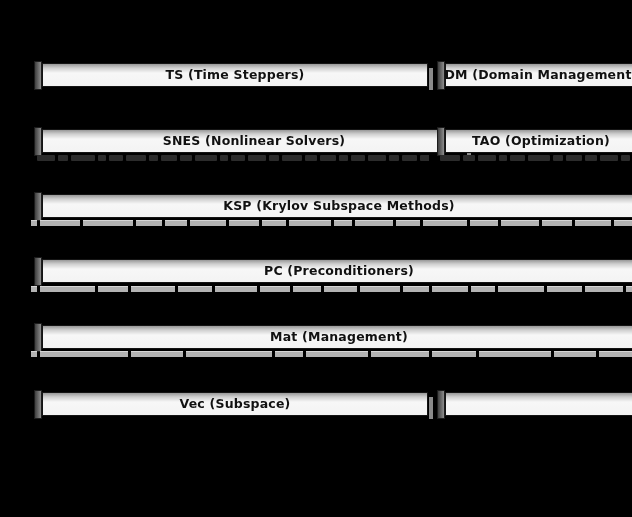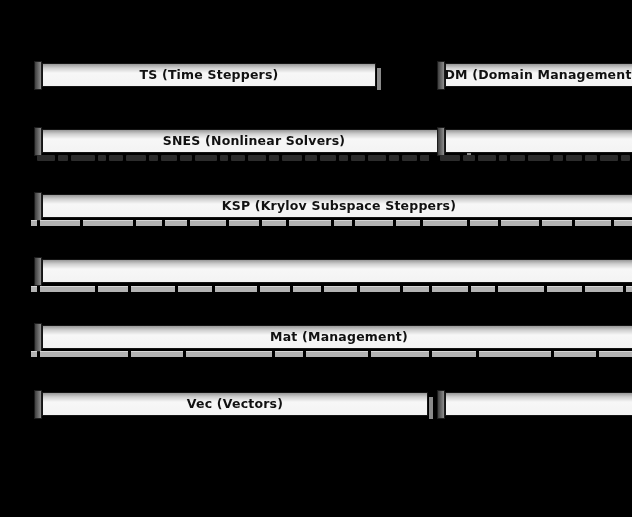--- a/index.html
+++ b/index.html
@@ -33,37 +33,38 @@
   .strip .seg{flex:0 0 auto;height:100%;}
   .strip.light .seg{background:#b3b3b3;box-shadow:inset 0 1px 0 #d6d6d6;}
   .strip.dark .seg{background:#2b2b2b;border-radius:1px;}
   .strip .lead{background:#3a3a3a;}
 </style>
 </head>
 <body>
 
 <div class="canvas">
 
-  <div class="bar" style="top:63px;left:42px;width:334px;">
+  <div class="bar" style="top:63px;left:42px;width:386px;">
     <span class="cap"></span>
     <span class="label">TS (Time Steppers)</span>
     <span class="rshadow"></span>
   </div>
   <div class="bar" style="top:63px;left:445px;width:192px;">
     <span class="cap"></span>
     <span class="label">DM (Domain Management)</span>
   </div>
 
   <div class="bar" style="top:129px;left:42px;width:424px;align-items:center;">
     <span class="cap"></span>
     <span class="label">SNES (Nonlinear Solvers)</span>
     <span class="rshadow"></span>
   </div>
   <div class="bar" style="top:129px;left:445px;width:192px;">
     <span class="cap"></span>
+    <span class="label">TAO (Optimization)</span>
   </div>
   <div class="strip dark" id="strip-snes" style="top:155px;left:37px;width:392px;">
       <span class="seg" style="flex-basis: 18px;"></span>
       <span class="seg" style="flex-basis: 10px;"></span>
       <span class="seg" style="flex-basis: 24px;"></span>
       <span class="seg" style="flex-basis: 8px;"></span>
       <span class="seg" style="flex-basis: 14px;"></span>
       <span class="seg" style="flex-basis: 20px;"></span>
       <span class="seg" style="flex-basis: 9px;"></span>
       <span class="seg" style="flex-basis: 16px;"></span>
@@ -92,21 +93,21 @@
       <span class="seg" style="flex-basis: 22px;"></span>
       <span class="seg" style="flex-basis: 10px;"></span>
       <span class="seg" style="flex-basis: 16px;"></span>
       <span class="seg" style="flex-basis: 12px;"></span>
       <span class="seg" style="flex-basis: 18px;"></span>
       <span class="seg" style="flex-basis: 9px;"></span>
     </div>
 
   <div class="bar" style="top:194px;left:42px;width:594px;">
     <span class="cap"></span>
-    <span class="label">KSP (Krylov Subspace Steppers)</span>
+    <span class="label">KSP (Krylov Subspace Methods)</span>
   </div>
   <div class="strip light" id="strip-ksp" style="top:220px;left:31px;width:601px;">
       <span class="seg lead" style="flex-basis: 6px;"></span>
       <span class="seg" style="flex-basis: 40px;"></span>
       <span class="seg" style="flex-basis: 50px;"></span>
       <span class="seg" style="flex-basis: 26px;"></span>
       <span class="seg" style="flex-basis: 22px;"></span>
       <span class="seg" style="flex-basis: 36px;"></span>
       <span class="seg" style="flex-basis: 30px;"></span>
       <span class="seg" style="flex-basis: 24px;"></span>
@@ -117,20 +118,21 @@
       <span class="seg" style="flex-basis: 44px;"></span>
       <span class="seg" style="flex-basis: 28px;"></span>
       <span class="seg" style="flex-basis: 38px;"></span>
       <span class="seg" style="flex-basis: 30px;"></span>
       <span class="seg" style="flex-basis: 36px;"></span>
       <span class="seg" style="flex-basis: 28px;"></span>
     </div>
 
   <div class="bar" style="top:259px;left:42px;width:594px;">
     <span class="cap"></span>
+    <span class="label">PC (Preconditioners)</span>
   </div>
   <div class="strip light" id="strip-pc" style="top:286px;left:31px;width:601px;">
       <span class="seg lead" style="flex-basis: 6px;"></span>
       <span class="seg" style="flex-basis: 55px;"></span>
       <span class="seg" style="flex-basis: 30px;"></span>
       <span class="seg" style="flex-basis: 44px;"></span>
       <span class="seg" style="flex-basis: 34px;"></span>
       <span class="seg" style="flex-basis: 42px;"></span>
       <span class="seg" style="flex-basis: 30px;"></span>
       <span class="seg" style="flex-basis: 28px;"></span>
@@ -158,20 +160,20 @@
       <span class="seg" style="flex-basis: 62px;"></span>
       <span class="seg" style="flex-basis: 58px;"></span>
       <span class="seg" style="flex-basis: 44px;"></span>
       <span class="seg" style="flex-basis: 72px;"></span>
       <span class="seg" style="flex-basis: 42px;"></span>
       <span class="seg" style="flex-basis: 58px;"></span>
     </div>
 
   <div class="bar" style="top:392px;left:42px;width:386px;">
     <span class="cap"></span>
-    <span class="label">Vec (Vectors)</span>
+    <span class="label">Vec (Subspace)</span>
     <span class="rshadow"></span>
   </div>
   <div class="bar" style="top:392px;left:445px;width:192px;">
     <span class="cap"></span>
   </div>
 
 </div>
 
 </body></html>

